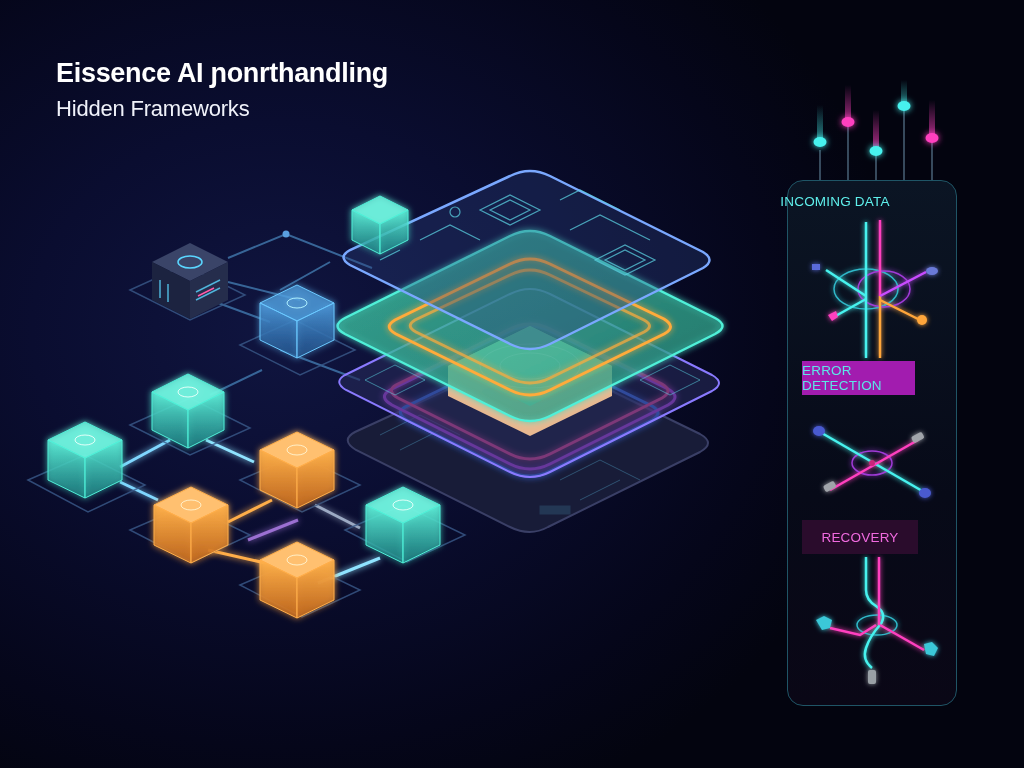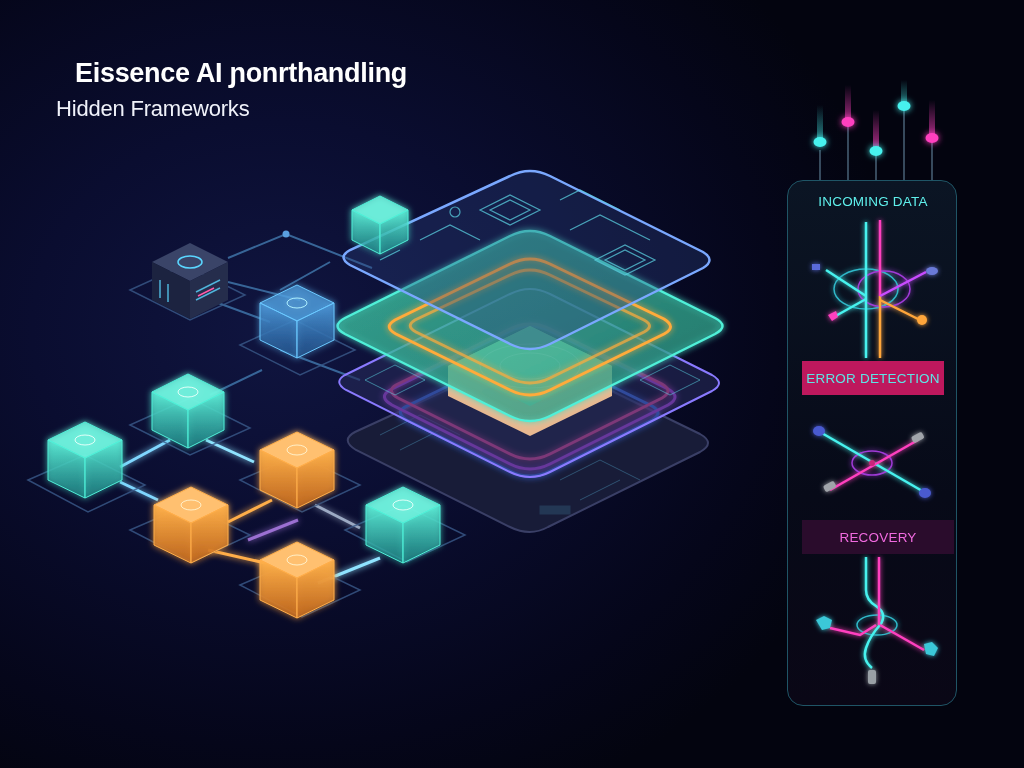--- a/index.html
+++ b/index.html
@@ -1,25 +1,25 @@
 <!DOCTYPE html>
 <html><head>
 <meta charset="utf-8">
 <style>
   html,body{margin:0;padding:0;width:1024px;height:768px;overflow:hidden;background:#05061a;}
   body{position:relative;font-family:"Liberation Sans","DejaVu Sans",sans-serif;}
   .bg{position:absolute;inset:0;background:radial-gradient(ellipse 620px 520px at 280px 330px,#101540 0%,#0a0d30 40%,#05061a 80%,#03040f 100%);}
-  .title{position:absolute;left:56px;top:58px;color:#ffffff;font-size:27px;font-weight:bold;letter-spacing:-0.3px;margin-left:19px;}
+  .title{position:absolute;left:56px;top:58px;color:#ffffff;font-size:27px;font-weight:bold;letter-spacing:-0.3px;}
   .subtitle{position:absolute;left:56px;top:96px;color:#f0f2fa;font-size:22px;letter-spacing:-0.2px;}
   svg.art{position:absolute;left:0;top:0;}
   .panel{position:absolute;left:787px;top:180px;width:170px;height:526px;border:1.5px solid #1f5566;border-radius:16px;box-sizing:border-box;background:linear-gradient(180deg,#0b1524 0%,#070a18 60%,#0a0716 100%);}
-  .stage{position:absolute;left:810px;width:126px;height:34px;display:flex;align-items:center;justify-content:center;font-size:13.5px;letter-spacing:0.2px;}
+  .stage{position:absolute;left:772px;width:126px;height:34px;display:flex;align-items:center;justify-content:center;font-size:13.5px;letter-spacing:0.2px;}
   .stage.incoming{top:184px;color:#5ff0ec;background:transparent;}
-  .stage.error{top:361px;left:802px;width:142px;color:#5de6e6;background:#be185d;}
-  .stage.recovery{top:520px;left:802px;width:152px;color:#f06adf;background:#2a0c2c;}
+  .stage.error{top:361px;left:802px;width:113px;color:#5de6e6;background:#a21caf;}
+  .stage.recovery{top:520px;left:802px;width:116px;color:#f06adf;background:#2a0c2c;}
 </style>
 </head>
 <body>
 
 <div class="bg"></div>
 
 <div class="title">Eissence AI ɲonrthandling</div>
 <div class="subtitle">Hidden Frameworks</div>
 
 <svg class="art" width="1024" height="768" viewBox="0 0 1024 768">

